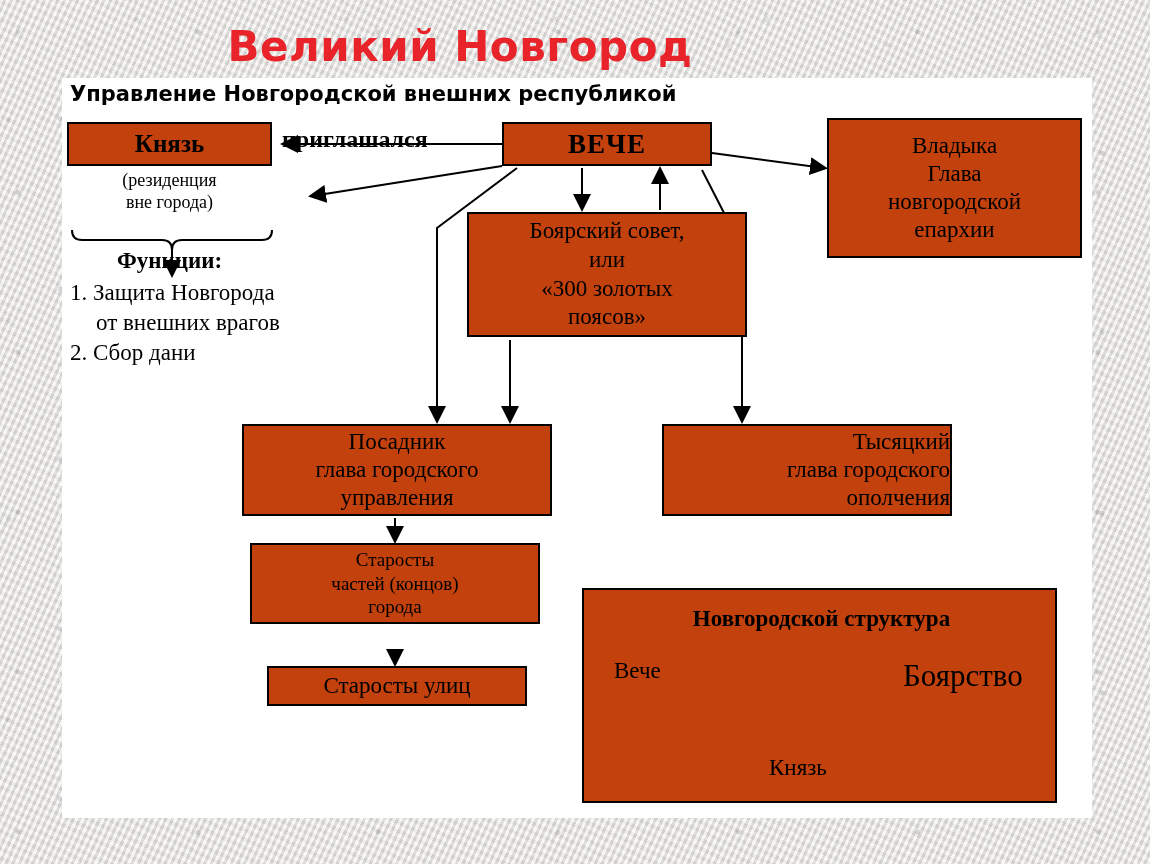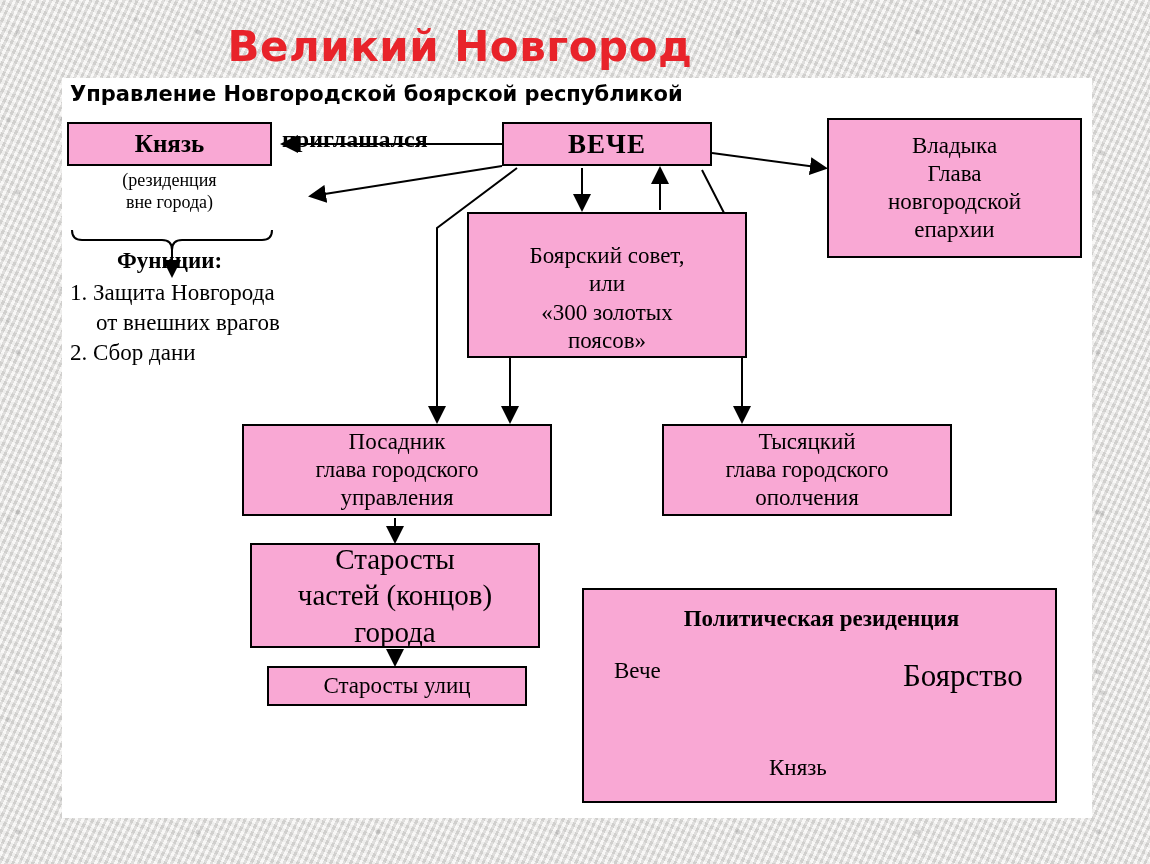--- a/index.html
+++ b/index.html
@@ -42,60 +42,60 @@
     background:#ffffff;
     z-index:2;
   }
   .diagram{
     position:absolute;inset:0;
   }
   svg.lines{position:absolute;left:0;top:0;width:1030px;height:740px;overflow:visible;}
   .box{
     position:absolute;
     border:2px solid #000;
-    background:#f9a8d4;
+    background:#c2410c;
     box-sizing:border-box;
     text-align:center;
     font-family:"Liberation Serif", serif;
     color:#000;
     display:flex;flex-direction:column;justify-content:center;align-items:center;
   }
   .b-title{font-weight:normal;}
   .txt{position:absolute;color:#000;}
   
   #subtitle{left:8px;top:4px;font-family:"DejaVu Sans",sans-serif;font-weight:bold;font-size:21px;letter-spacing:0px;}
   #box-knyaz{left:5px;top:44px;width:205px;height:44px;font-size:25px;font-weight:bold;}
   #lbl-priglash{left:220px;top:48px;font-size:24px;font-weight:bold;font-family:"Liberation Serif",serif;}
   #box-veche{left:440px;top:44px;width:210px;height:44px;font-size:27px;font-weight:bold;letter-spacing:1px;}
   #box-vladyka{left:765px;top:40px;width:255px;height:140px;font-size:23px;line-height:1.22;}
-  #box-sovet{left:405px;top:134px;width:280px;height:146px;font-size:23px;line-height:1.24;justify-content:flex-end;}
+  #box-sovet{left:405px;top:134px;width:280px;height:125px;font-size:23px;line-height:1.24;}
   #rez{left:0px;top:92px;width:215px;font-size:18px;text-align:center;line-height:1.2;}
   #funkcii{left:55px;top:170px;font-size:23px;font-weight:bold;}
   #func-list{left:8px;top:200px;width:360px;font-size:23px;line-height:1.3;}
   #box-posadnik{left:180px;top:346px;width:310px;height:92px;font-size:23px;line-height:1.22;}
-  #box-tysyackiy{left:600px;top:346px;width:290px;height:92px;font-size:23px;line-height:1.22;}
-  #box-starosty-ch{left:188px;top:465px;width:290px;height:105px;font-size:29px;line-height:1.25;}
+  #box-tysyackiy{left:600px;top:346px;width:290px;height:92px;font-size:23px;line-height:1.22;align-items:flex-end;}
+  #box-starosty-ch{left:188px;top:465px;width:290px;height:81px;font-size:19px;line-height:1.25;}
   #box-starosty-ul{left:205px;top:588px;width:260px;height:40px;font-size:23px;}
   #box-polit{left:520px;top:510px;width:475px;height:215px;}
   #polit-title{position:absolute;left:0;top:16px;width:475px;text-align:center;font-size:23px;font-weight:bold;}
   #polit-veche{position:absolute;left:30px;top:68px;font-size:23px;}
   #polit-boyar{position:absolute;left:319px;top:68px;font-size:31px;text-align:right;}
   #polit-knyaz{position:absolute;left:185px;top:165px;font-size:23px;}
 </style>
 </head>
 <body>
 
 <div class="bg-texture"></div>
 
 <div class="slide-title">Великий Новгород</div>
 
 <div class="canvas">
   <div class="diagram">
 
-    <div class="txt" id="subtitle">Управление Новгородской боярской республикой</div>
+    <div class="txt" id="subtitle">Управление Новгородской внешних республикой</div>
 
     <svg class="lines" viewBox="0 0 1030 740">
       <defs>
         <marker id="ah" markerWidth="9" markerHeight="9" refX="7" refY="4.5" orient="auto">
           <polygon points="0,0 9,4.5 0,9" fill="#000"></polygon>
         </marker>
       </defs>
 
       <line x1="440" y1="66" x2="222" y2="66" stroke="#000" stroke-width="2" marker-end="url(#ah)"></line>
 
@@ -176,20 +176,20 @@
       <span>Старосты</span>
       <span>частей (концов)</span>
       <span>города</span>
     </div>
 
     <div class="box" id="box-starosty-ul">
       <span>Старосты улиц</span>
     </div>
 
     <div class="box" id="box-polit">
-      <div id="polit-title">Политическая резиденция</div>
+      <div id="polit-title">Новгородской структура</div>
       <div id="polit-veche">Вече</div>
       <div id="polit-boyar">Боярство</div>
       <div id="polit-knyaz">Князь</div>
     </div>
 
   </div>
 </div>
 
 </body></html>

